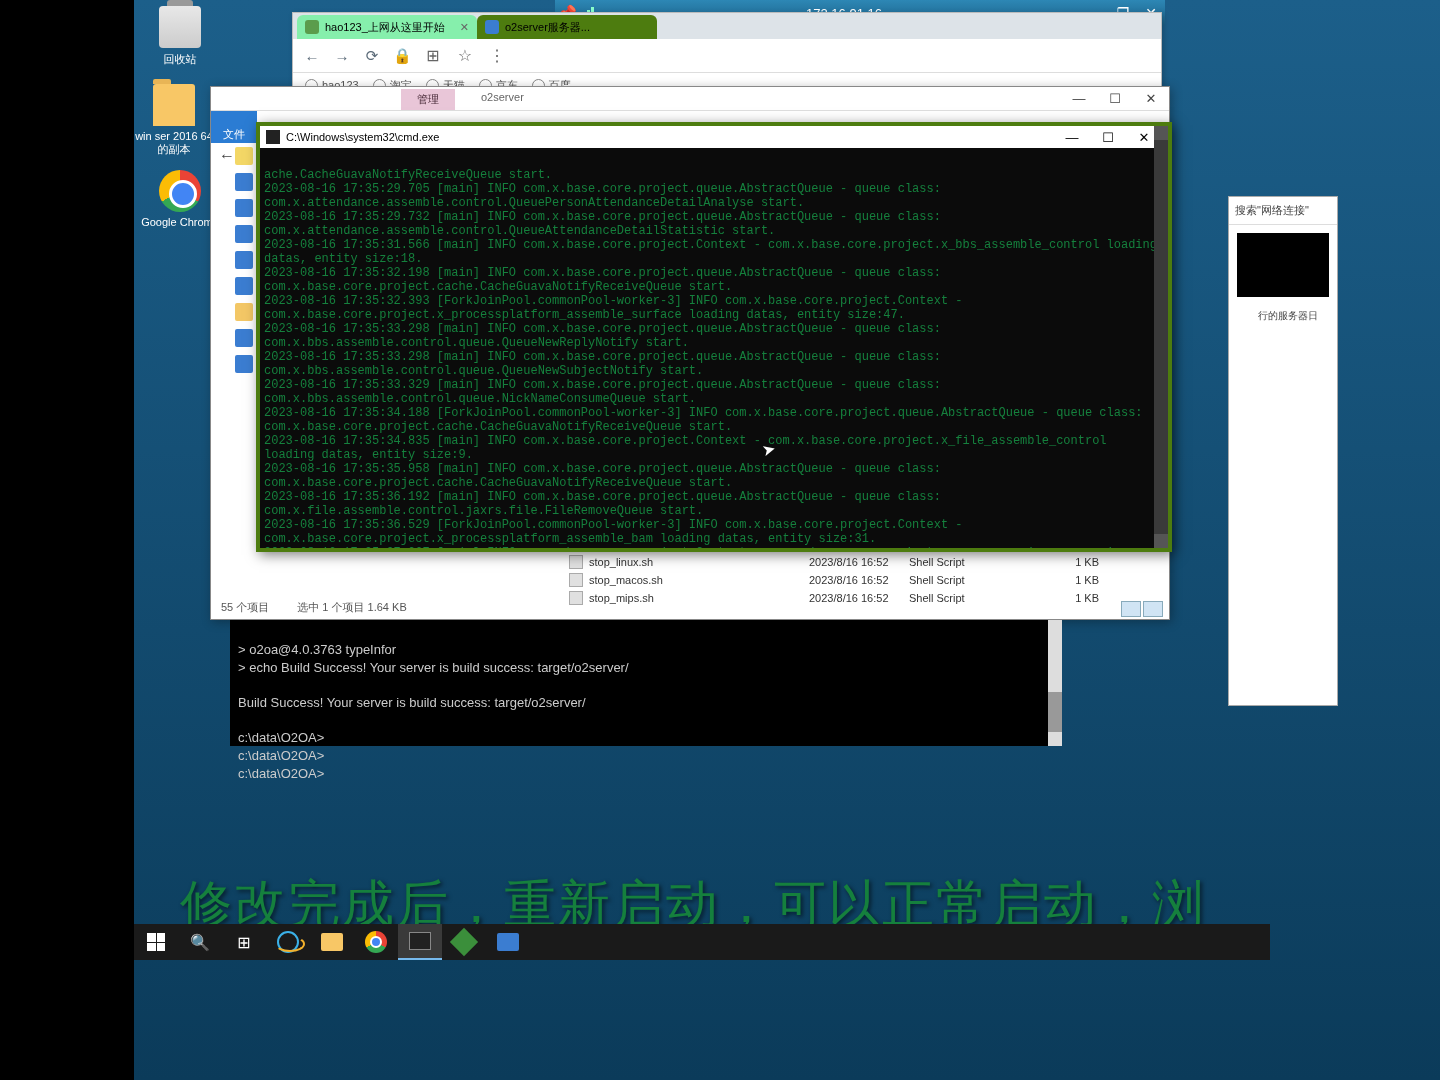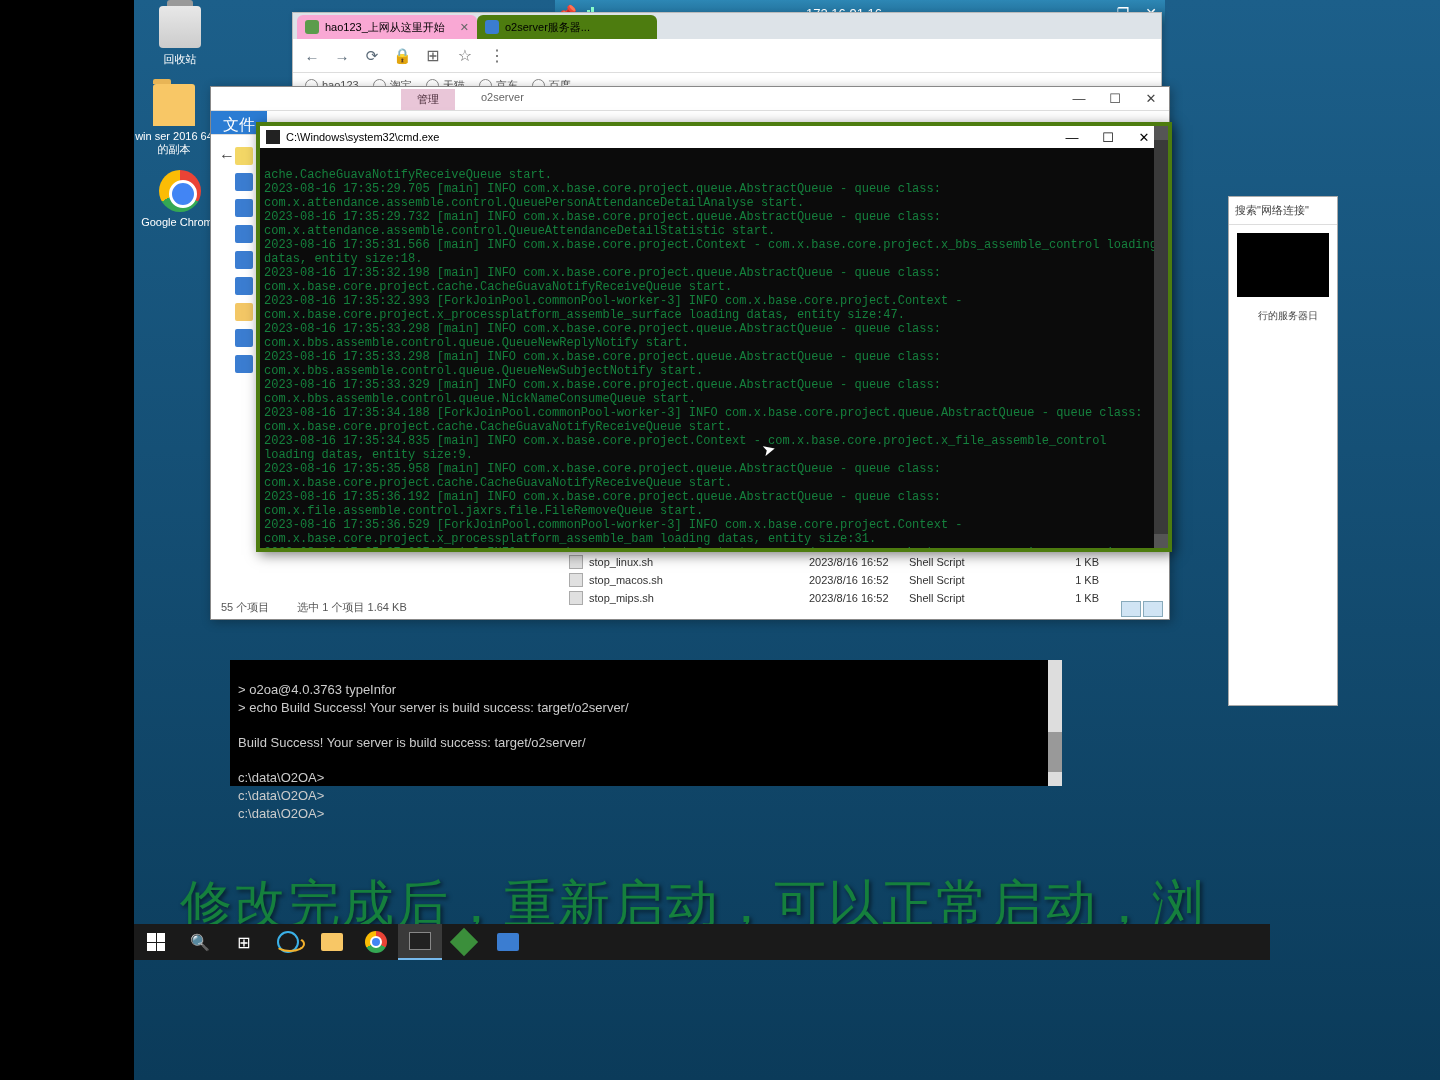--- a/index.html
+++ b/index.html
@@ -28,42 +28,42 @@
   .remote-bar .sig span:nth-child(1){height:4px}
   .remote-bar .sig span:nth-child(2){height:7px}
   .remote-bar .sig span:nth-child(3){height:10px}
   .remote-bar .sig span:nth-child(4){height:13px}
   .remote-bar .ip { flex: 1; text-align: center; font-size: 13px; }
   .remote-bar .wbtns { display: flex; }
   .remote-bar .wbtns div { width: 28px; text-align: center; font-size: 14px; }
 
   .browser { position: absolute; left: 292px; top: 12px; width: 870px; height: 120px; background: #fff; border: 1px solid #bbb; box-shadow: 2px 2px 6px rgba(0,0,0,0.2); }
   .tabstrip { height: 26px; background: #dde3e8; display: flex; align-items: flex-end; padding-left: 4px; }
-  .tab { height: 24px; background: #f9a8d4; border-radius: 6px 6px 0 0; padding: 0 8px; display: flex; align-items: center; gap: 6px; font-size: 11px; min-width: 180px; }
+  .tab { height: 24px; background: #86efac; border-radius: 6px 6px 0 0; padding: 0 8px; display: flex; align-items: center; gap: 6px; font-size: 11px; min-width: 180px; }
   .tab.inactive { background: #4d7c0f; }
   .tab .close { margin-left: auto; color: #666; }
   .fav { width: 14px; height: 14px; background: #5b9c4c; border-radius: 3px; }
   .fav.blue { background: #3b7dd1; }
   .addrbar { height: 34px; display: flex; align-items: center; gap: 12px; padding: 0 10px; border-bottom: 1px solid #ddd; }
   .navbtn { width: 18px; color: #5a6a78; text-align: center; font-size: 15px; }
   .url { flex: 1; font-size: 12px; color: #444; }
   .addr-ico { width: 20px; height: 20px; color: #666; text-align: center; }
   .bookmarks { height: 24px; display: flex; gap: 14px; padding: 0 12px; font-size: 11px; color: #555; }
   .bm { display: flex; align-items: center; gap: 4px; }
   .bm .g { width: 13px; height: 13px; border: 1px solid #888; border-radius: 50%; }
 
   .explorer { position: absolute; left: 210px; top: 86px; width: 960px; height: 534px; background: #fff; border: 1px solid #888; box-shadow: 2px 2px 10px rgba(0,0,0,0.3); }
   .exp-qat { height: 24px; background: #fff; display: flex; align-items: center; border-bottom: 1px solid #ddd; }
   .exp-qat .q { width: 20px; height: 18px; margin: 0 3px; }
   .exp-qat .ribbon-tab { position: absolute; left: 190px; top: 2px; background: #e9c6d8; color: #4a2c3a; padding: 3px 16px; font-size: 11px; }
   .exp-qat .ploc { position: absolute; left: 270px; top: 4px; font-size: 11px; color: #666; }
   .exp-qat .wb { margin-left: auto; display: flex; }
   .exp-qat .wb div { width: 36px; text-align: center; color: #444; font-size: 13px; }
   .exp-ribbon { height: 24px; background: #fff; border-bottom: 1px solid #ddd; display: flex; }
-  .exp-ribbon .file { background: #2b7cd3; color: #fff; padding: 4px 12px; font-size: 16px; }
+  .exp-ribbon .file { background: #2b7cd3; color: #fff; padding: 16px 12px; font-size: 11px; }
   .exp-nav { position: absolute; left: 8px; top: 58px; color: #444; }
   .exp-side { position: absolute; left: 24px; top: 52px; width: 28px; height: 320px; }
   .exp-side .si { width: 18px; height: 18px; margin: 8px 0; background: #3b7dd1; border-radius: 2px; }
   .exp-side .si.gold { background: #f3c766; }
   .exp-side .si.star { background: #f3d766; }
   .exp-status { position: absolute; left: 10px; bottom: 4px; font-size: 11px; color: #555; display: flex; gap: 28px; }
   .exp-view { position: absolute; right: 6px; bottom: 2px; display: flex; gap: 2px; }
   .exp-view div { width: 20px; height: 16px; background: #d0e4f4; border: 1px solid #8ab; }
 
   .files { position: absolute; left: 358px; top: 466px; right: 10px; font-size: 11px; color: #333; }
@@ -75,21 +75,21 @@
   .cmd-title { height: 22px; background: #fff; color: #000; font-size: 11px; display: flex; align-items: center; padding: 0 6px; }
   .cmd-title .cico { width: 14px; height: 14px; background: #222; margin-right: 6px; }
   .cmd-title .wb { margin-left: auto; display: flex; }
   .cmd-title .wb div { width: 36px; text-align: center; font-size: 13px; }
   .cmd-body { padding: 20px 4px; color: #15803d; font: 12px/14px "Courier New", monospace; white-space: pre-wrap; overflow: hidden; height: calc(100% - 22px); position: relative; }
   .cmd-scroll { position: absolute; right: 0; top: 0; width: 14px; height: 100%; background: #3a3a3a; }
   .cmd-scroll .btn { width: 14px; height: 14px; background: #555; position: absolute; }
   .cmd-scroll .btn.top { top: 0; } .cmd-scroll .btn.bot { bottom: 0; }
   .cursor-arrow { position: absolute; left: 762px; top: 440px; z-index: 60; color: #fff; font-size: 16px; transform: rotate(-15deg); }
 
-  .term2 { position: absolute; left: 230px; top: 620px; width: 832px; height: 126px; background: #000; color: #ccc; font: 13px/17px "Courier New", monospace; padding: 4px 8px; white-space: pre-wrap; z-index: 30; margin-top: 40px; }
+  .term2 { position: absolute; left: 230px; top: 620px; width: 832px; height: 126px; background: #000; color: #ccc; font: 13px/17px "Courier New", monospace; padding: 4px 8px; white-space: pre-wrap; z-index: 30; }
   .term2-scroll { position: absolute; right: 0; top: 0; width: 14px; height: 100%; background: #ddd; }
   .term2-scroll .th { position: absolute; bottom: 14px; width: 14px; height: 40px; background: #999; }
 
   .right-panel { position: absolute; right: 102px; top: 196px; width: 110px; height: 510px; background: #fff; border: 1px solid #aaa; font-size: 11px; color: #444; z-index: 5; }
   .right-panel .hd { padding: 6px; border-bottom: 1px solid #ddd; }
   .right-panel .thumb { margin: 8px; height: 64px; background: #000; }
   .right-panel .txt { padding: 4px 6px; font-size: 10px; margin-left: 23px; }
 
   .subtitle { position: absolute; left: 180px; bottom: 140px; right: 0; color: #15803d; font-size: 52px; font-weight: 500; letter-spacing: 2px; text-shadow: 2px 2px 4px rgba(0,0,0,0.6); white-space: nowrap; }
 

